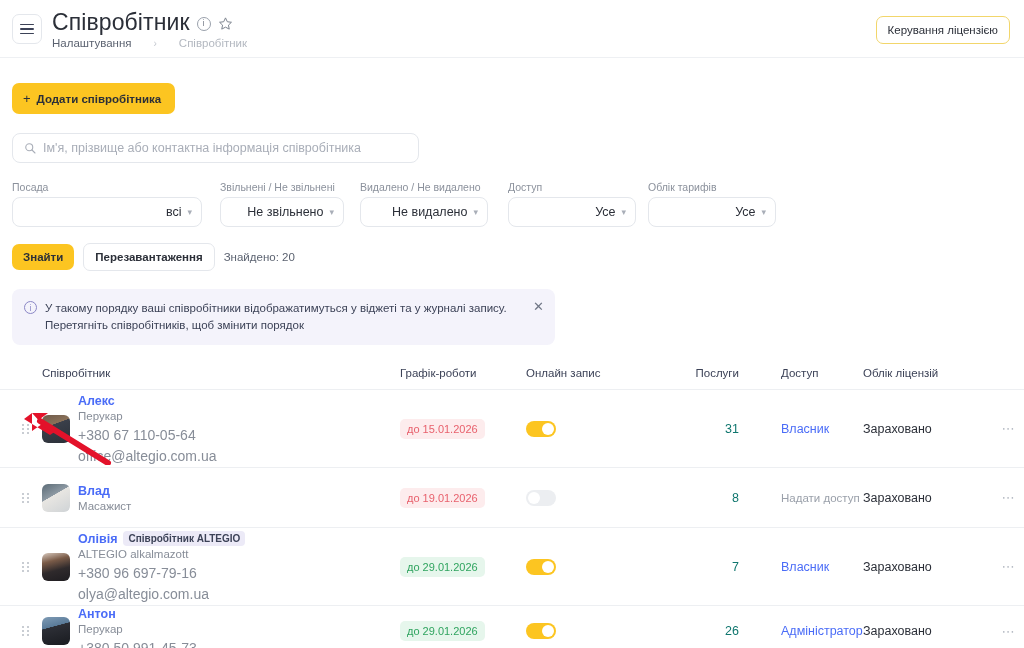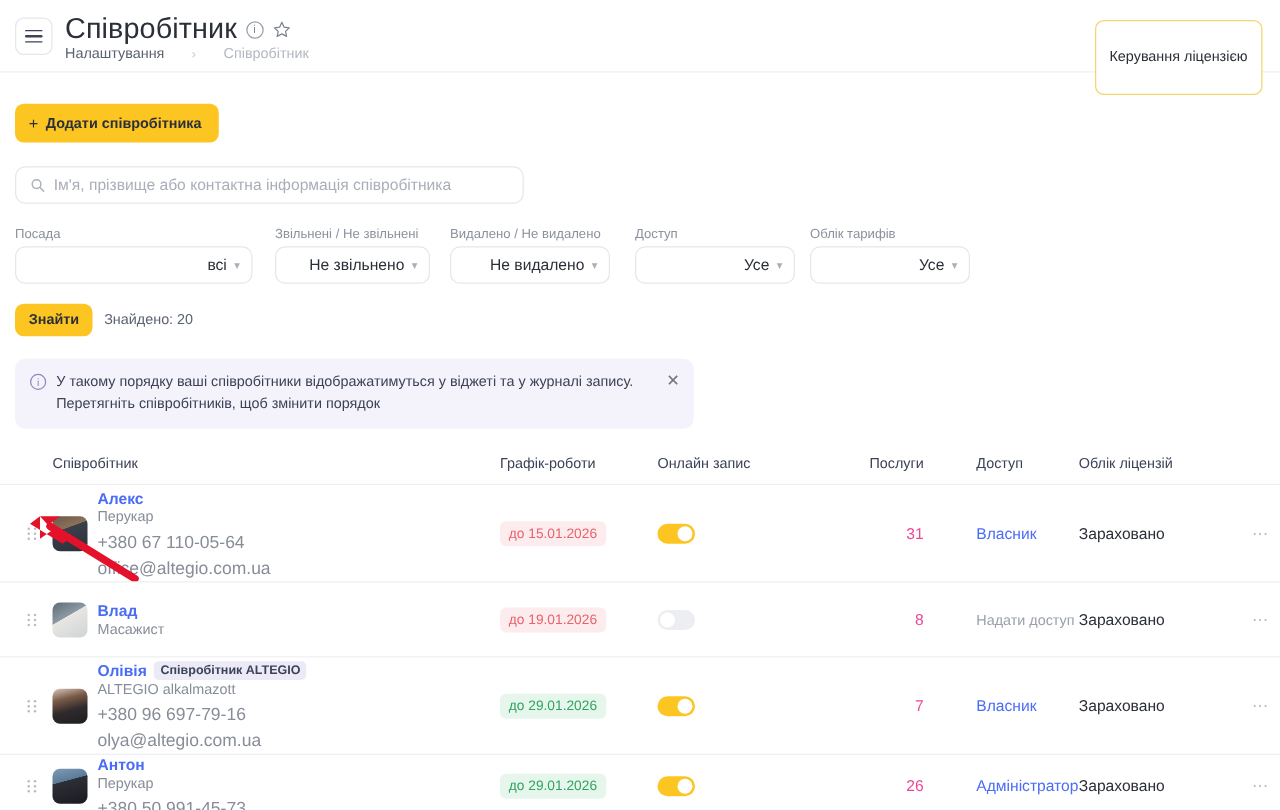--- a/index.html
+++ b/index.html
@@ -56,21 +56,21 @@
   .bc-sep { color: #c5c9d0; font-size: 10px; }
   .bc-current { color: #b3b8c0; }
 
   .license-btn {
     position: absolute; right: 14px; top: 16px;
     border: 1px solid #f2d66b;
     background: #fff;
     border-radius: 7px;
     font-size: 11.5px;
     color: #2b2f38;
-    padding: 23px 11px;
+    padding: 7px 11px;
     cursor: pointer;
     font-family: inherit;
   }
 
   
   .toolbar { padding: 25px 0 0 12px; }
   .add-btn {
     background: #fcc521;
     border: none; border-radius: 7px;
     font-size: 11.5px; font-weight: 700; color: #2b2f38;
@@ -228,21 +228,21 @@
   }
   .toggle.on  { background: #fcc521; }
   .toggle.off { background: #eceef1; }
   .toggle .knob {
     position: absolute; top: 2px; width: 12px; height: 12px;
     border-radius: 50%; background: #fff;
   }
   .toggle.on  .knob { right: 2px; }
   .toggle.off .knob { left: 2px; }
 
-  .serv-cell { width: 83px; text-align: right; font-size: 12.5px; color: #ec4899; cursor: pointer; }
+  .serv-cell { width: 83px; text-align: right; font-size: 12.5px; color: #0f766e; cursor: pointer; }
   .access-cell { width: 124px; padding-left: 42px; font-size: 12.5px; }
   .access-link { color: #4a6cf7; cursor: pointer; }
   .access-muted { color: #9aa0aa; font-size: 11.5px; cursor: pointer; }
   .lic-cell { width: 130px; font-size: 12.5px; color: #2b2f38; }
   .more-cell {
     width: 31px; display: flex; align-items: center; justify-content: center;
     color: #b7bcc5; font-size: 13px; letter-spacing: 1px; cursor: pointer;
   }
 
   
@@ -324,20 +324,21 @@
     <div class="filter-label">Облік тарифів</div>
     <div class="select">
       <span>Усе</span>
       <span class="chev">▾</span>
     </div>
   </div>
 </div>
 
 <div class="actions">
   <button class="find-btn">Знайти</button>
+  <button class="reload-btn">Перезавантаження</button>
   <span class="found-text">Знайдено: 20</span>
 </div>
 
 <div class="notice">
   <i class="notice-i">i</i>
   <div class="notice-text">У такому порядку ваші співробітники відображатимуться у віджеті та у журналі запису. Перетягніть співробітників, щоб змінити порядок</div>
   <span class="notice-close">✕</span>
 </div>
 
 <div class="table">

